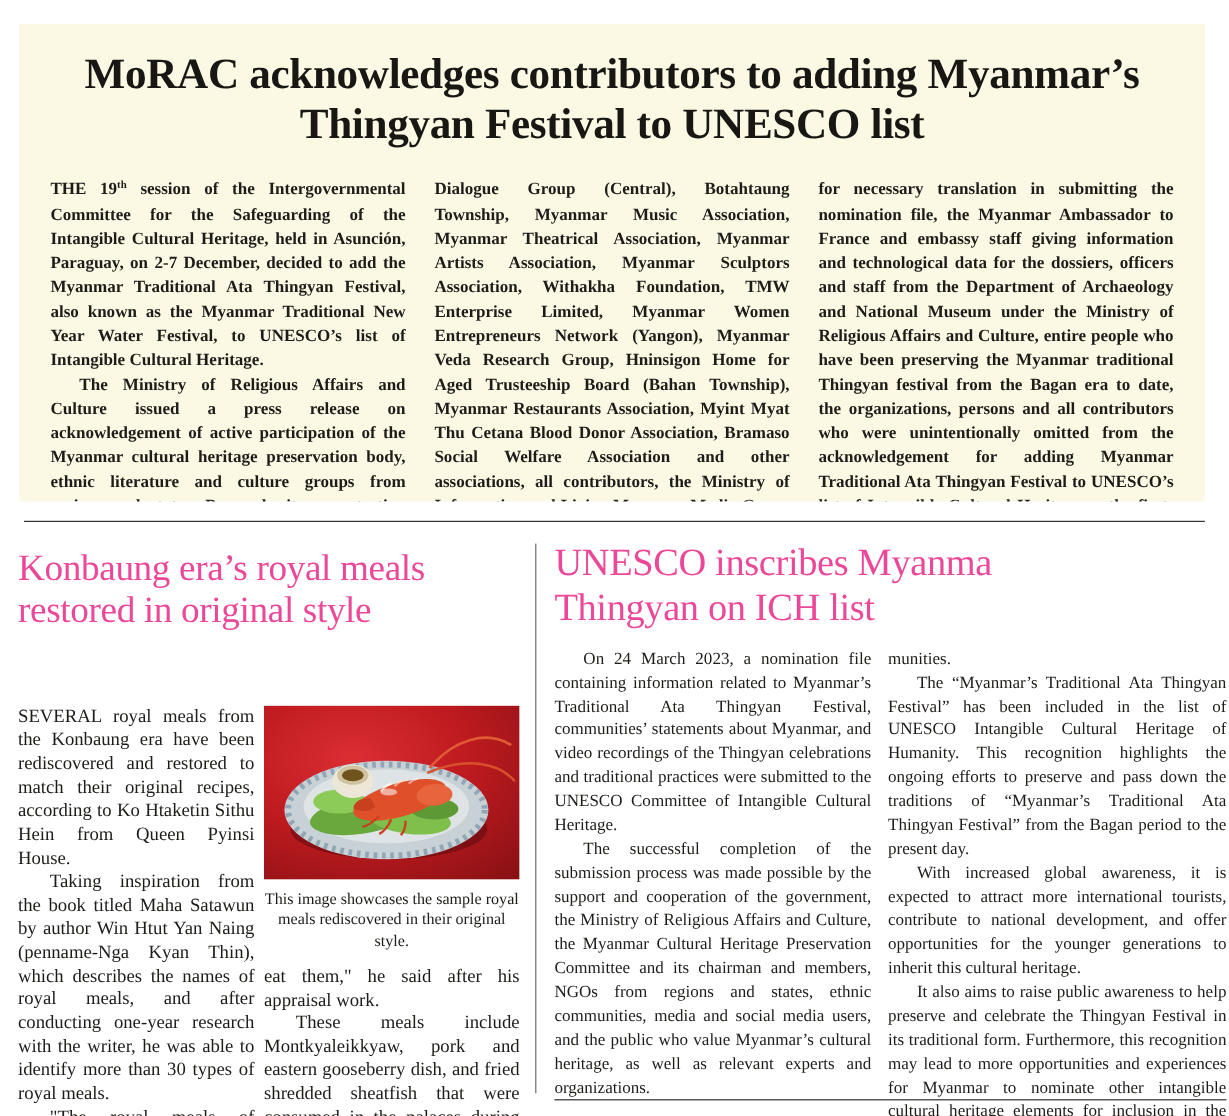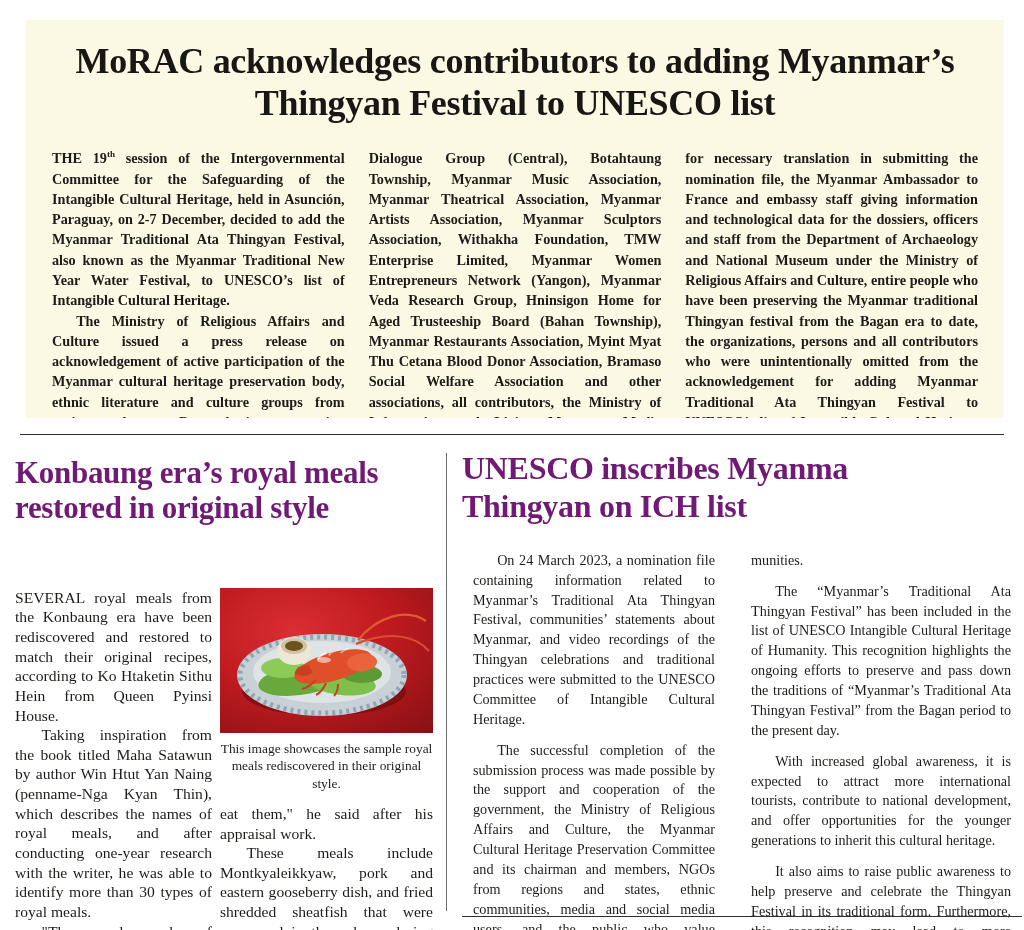--- a/index.html
+++ b/index.html
@@ -12,21 +12,21 @@
   *{box-sizing:border-box;}
   html,body{margin:0;padding:0;}
   body{
     width:1024px;height:930px;overflow:hidden;background:#ffffff;
     font-family:"Liberation Serif","DejaVu Serif",serif;color:var(--ink);
   }
   .page{width:1024px;height:930px;position:relative;overflow:hidden;}
 
   
   .cream{
-    margin:20px 20px 0 26px;
+    margin:20px 20px 0 16px;
     background:var(--cream-bg);
     padding:16px 26px 20px 26px;
     height:398px;overflow:hidden;
   }
   .cream h1{
     font-size:36px;line-height:1.17;font-weight:700;text-align:center;
     margin:4px auto 24px auto;max-width:900px;letter-spacing:-0.3px;color:#191713;
   }
   .cols3{display:grid;grid-template-columns:1fr 1fr 1fr;column-gap:24px;font-weight:bold;}
   .cream p{
@@ -45,21 +45,21 @@
     display:flex;align-items:stretch;
     margin:14px 16px 0 15px;height:462px;
   }
   .left-article{width:417px;flex:0 0 auto;position:relative;}
   .v-divider{
     flex:0 0 auto;width:1px;background:var(--rule-gray);
     margin:4px 15px 0 14px;
   }
   .right-article{flex:1 1 auto;position:relative;}
 
-  h2{font-weight:700;color:#701a75;}
+  h2{font-weight:400;color:#ec4899;}
   .left-article h2{
     font-size:31px;line-height:1.14;margin:6px 0 0 0;max-width:410px;letter-spacing:-0.3px;
   }
   .lcols{
     display:grid;grid-template-columns:197px 213px;column-gap:8px;margin-top:62px;
   }
   .left-article p{
     font-size:15.6px;line-height:1.26;text-align:justify;margin:0;
   }
   .photo-fig{margin:0 0 12px 0;}
@@ -70,21 +70,21 @@
 
   .right-article h2{
     font-size:32px;line-height:1.2;margin:0 0 14px 0;max-width:480px;letter-spacing:-0.3px;
   }
   .kicker{
     font-size:15px;font-weight:700;color:var(--kicker-red);
     margin:2px 0 6px 0;letter-spacing:0.2px;
   }
   .rcols{display:grid;grid-template-columns:264px 282px;column-gap:14px;}
   .right-article p{
-    font-size:14.2px;line-height:1.4;text-align:justify;margin:11px;
+    font-size:14.2px;line-height:1.4;text-align:justify;margin:0;
   }
   .bottom-rule{
     position:absolute;left:0;right:0;top:467px;border-top:1.5px solid var(--rule-dark);
   }
 </style>
 </head>
 <body>
 
 <div class="page">
 

